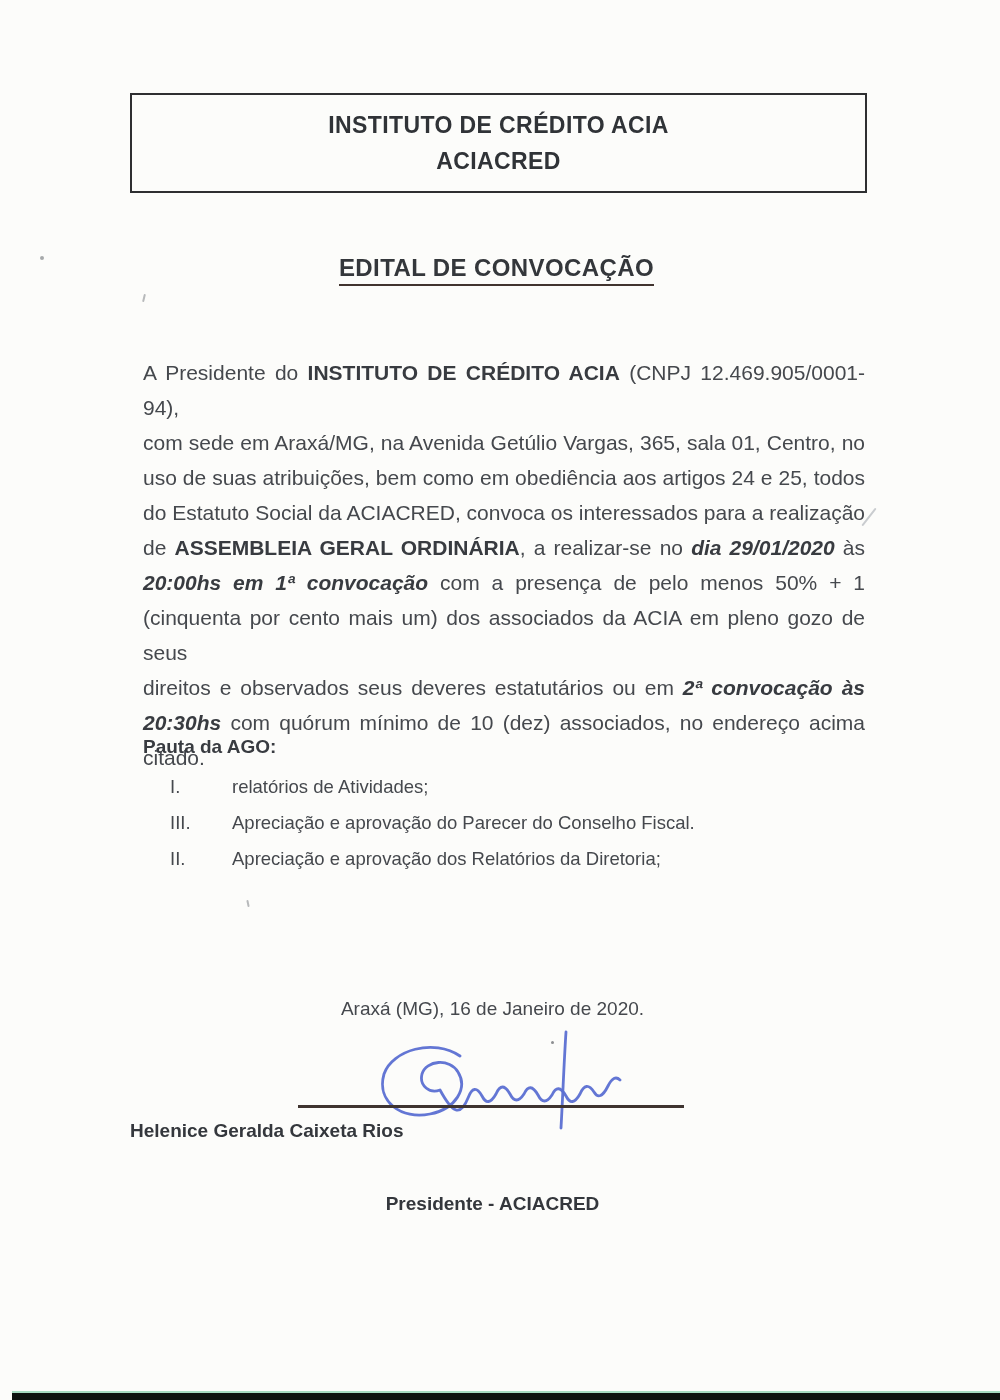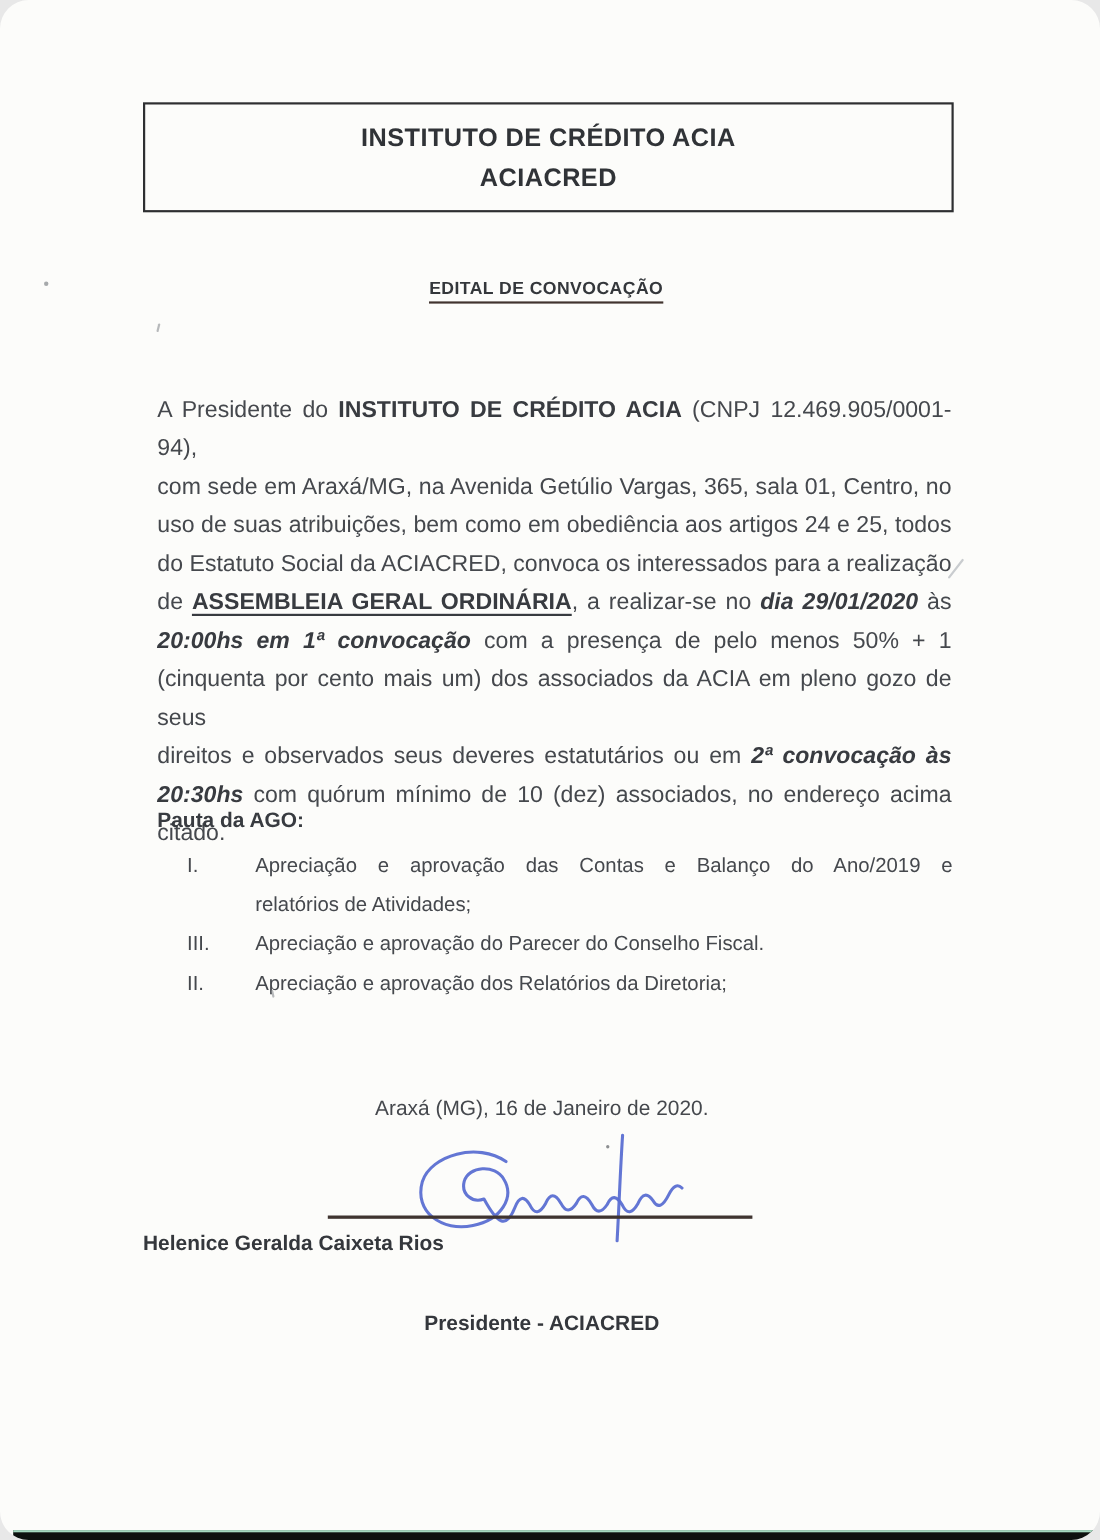--- a/index.html
+++ b/index.html
@@ -4,52 +4,51 @@
 <style>
   html,body{margin:0;padding:0;background:#e8e8e8;}
   .page{
     position:relative;
     width:1000px;height:1400px;
     margin:0 auto;
     background:#fcfcfa;
     overflow:hidden;
     font-family:"Liberation Sans","DejaVu Sans",sans-serif;
     color:#43464b;
-    border-radius:26px;
   }
   
   .header-box{
     position:absolute;left:130px;top:93px;width:733px;height:96px;
     border:2px solid #2e2f31;
     display:flex;flex-direction:column;justify-content:center;align-items:center;
     gap:9px;
   }
   .hb-line{
     font-weight:700;font-size:23px;color:#303337;letter-spacing:.4px;
   }
   
   .doc-title-wrap{
     position:absolute;left:130px;top:254px;width:733px;text-align:center;
   }
   .doc-title{
-    display:inline-block;font-weight:700;font-size:16px;color:#34373b;
+    display:inline-block;font-weight:700;font-size:24px;color:#34373b;
     letter-spacing:.4px;
     border-bottom:2.5px solid #41342f;
     padding-bottom:2px;
   }
   
   .body-par{
     position:absolute;left:143px;top:355px;width:722px;
     font-size:21px;line-height:35px;color:#45484d;
   }
   .line{ text-align:justify; text-align-last:justify; }
   .line.left{ text-align-last:left; }
   .b{ font-weight:700;color:#383b40; }
   .bu{ font-weight:700;color:#383b40;
-       text-decoration:underline;text-decoration-thickness:2px;text-underline-offset:4px; }
+       text-decoration-thickness:2px;text-underline-offset:4px; }
   .bi{ font-weight:700;font-style:italic;color:#383b40; }
   
   .agenda-heading{
     position:absolute;left:143px;top:736px;
     font-weight:700;font-size:19px;color:#383b40;
   }
   .agenda{
     position:absolute;left:170px;top:769px;width:696px;
     font-size:18.5px;line-height:35px;color:#45484d;
   }
@@ -117,21 +116,20 @@
     <div class="line"><span>direitos e observados seus deveres estatutários ou em </span><span class="bi">2ª convocação às</span></div>
     <div class="line"><span class="bi">20:30hs</span><span> com quórum mínimo de 10 (dez) associados,  no endereço acima</span></div>
     <div class="line left"><span>citado.</span></div>
   </div>
 
   <div class="agenda-heading">Pauta da AGO:</div>
   <div class="agenda">
     <div class="agenda-item">
       <div class="agenda-num">I.</div>
       <div class="agenda-text">
-        <div class="line">Apreciação e aprovação das Contas e Balanço do Ano/2019 e</div>
         <div class="line left">relatórios de Atividades;</div>
       </div>
     </div>
     <div class="agenda-item">
       <div class="agenda-num">III.</div>
       <div class="agenda-text">
         <div class="line left">Apreciação e aprovação do Parecer do Conselho Fiscal.</div>
       </div>
     </div>
     <div class="agenda-item">

